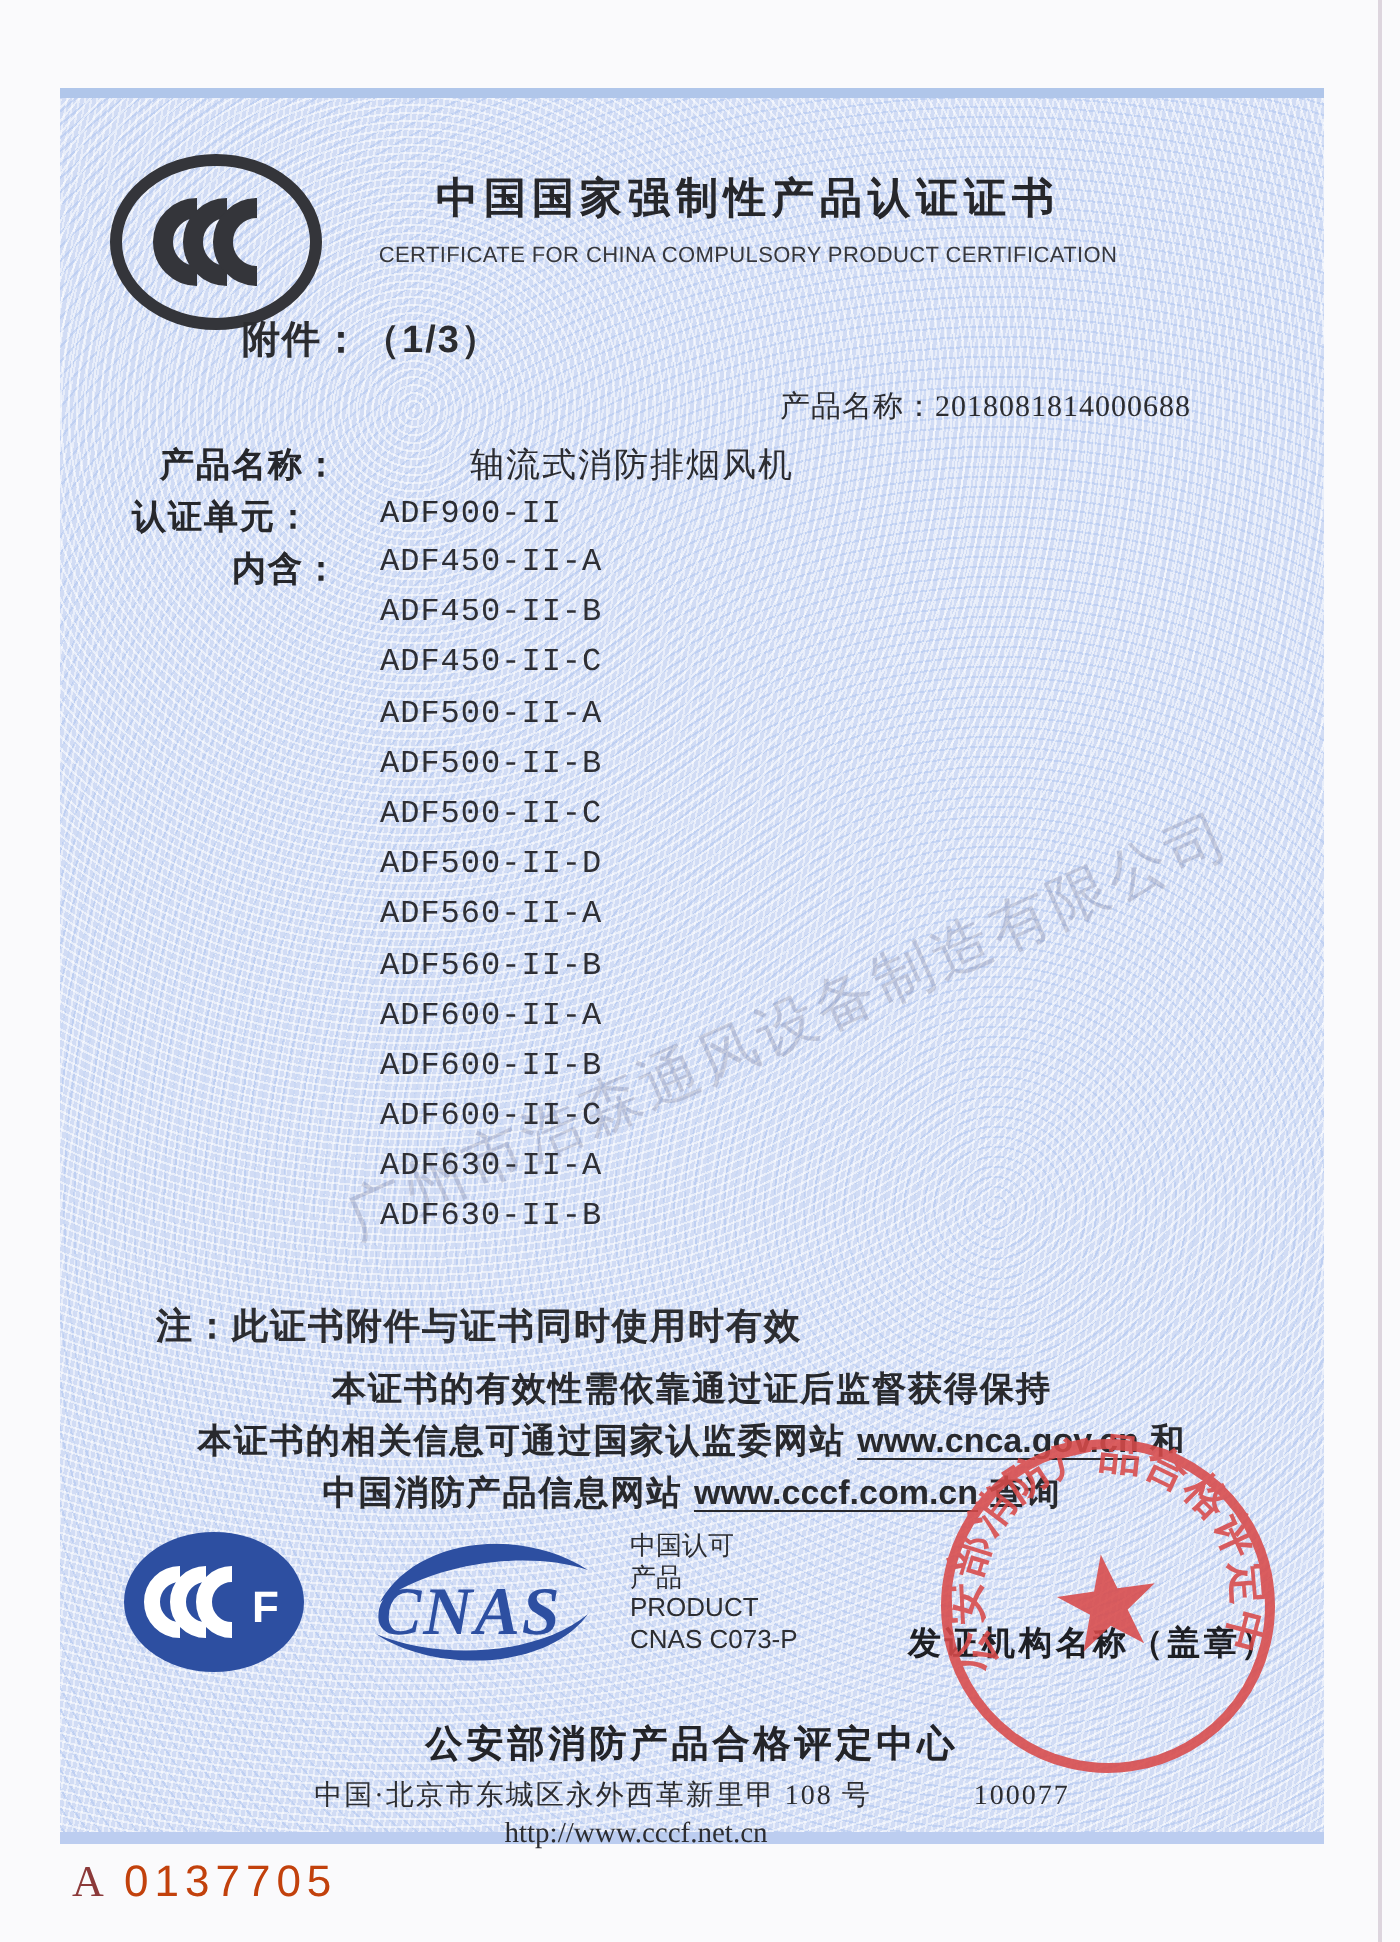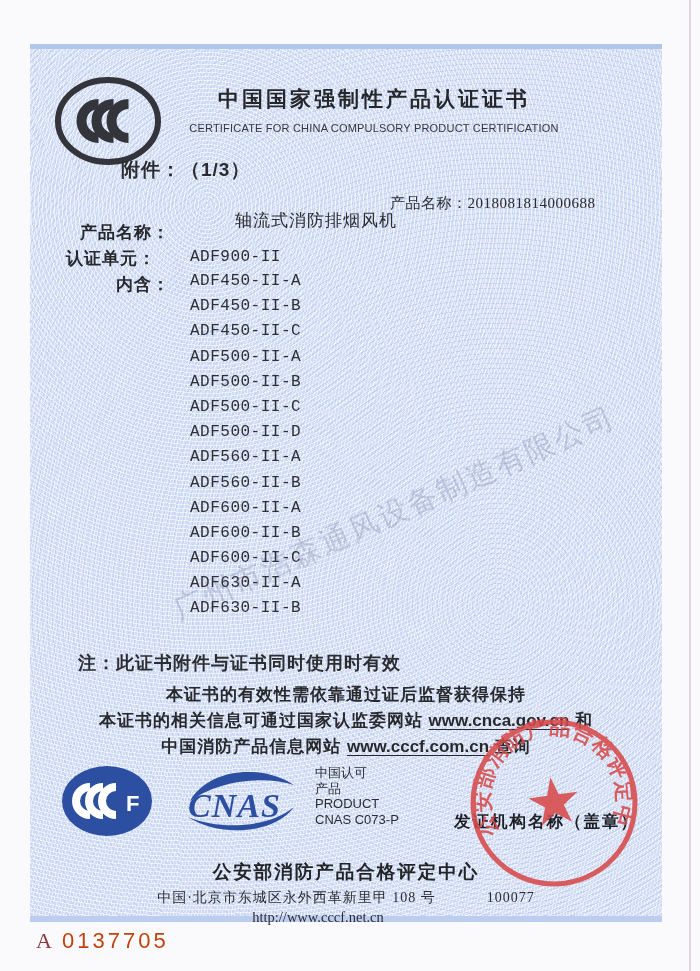--- a/index.html
+++ b/index.html
@@ -101,21 +101,21 @@
       <div class="title-en">CERTIFICATE FOR CHINA COMPULSORY PRODUCT CERTIFICATION</div>
     </div>
 
     <div class="abs attachment" style="left:48px; top:108px;">附件：（1/3）</div>
 
     <div class="abs cert-no" style="left:360px; top:145px;">
       <span>产品名称：</span><span>2018081814000688</span>
     </div>
 
     <div class="abs flabel" style="left:18px; top:172px;">产品名称：</div>
-    <div class="abs fvalue" style="top:160px;padding-left:45px;">轴流式消防排烟风机</div>
+    <div class="abs fvalue" style="top:172px;padding-left:45px;">轴流式消防排烟风机</div>
 
     <div class="abs flabel" style="left:4px; top:198px;">认证单元：</div>
     <div class="abs fvalue mono-val" style="top:199px;">ADF900-II</div>
 
     <div class="abs flabel" style="left:18px; top:224px;">内含：</div>
 
     <div class="model-list" style="top:220px;">
         <div class="model-item">ADF450-II-A</div>
         <div class="model-item">ADF450-II-B</div>
         <div class="model-item">ADF450-II-C</div>

